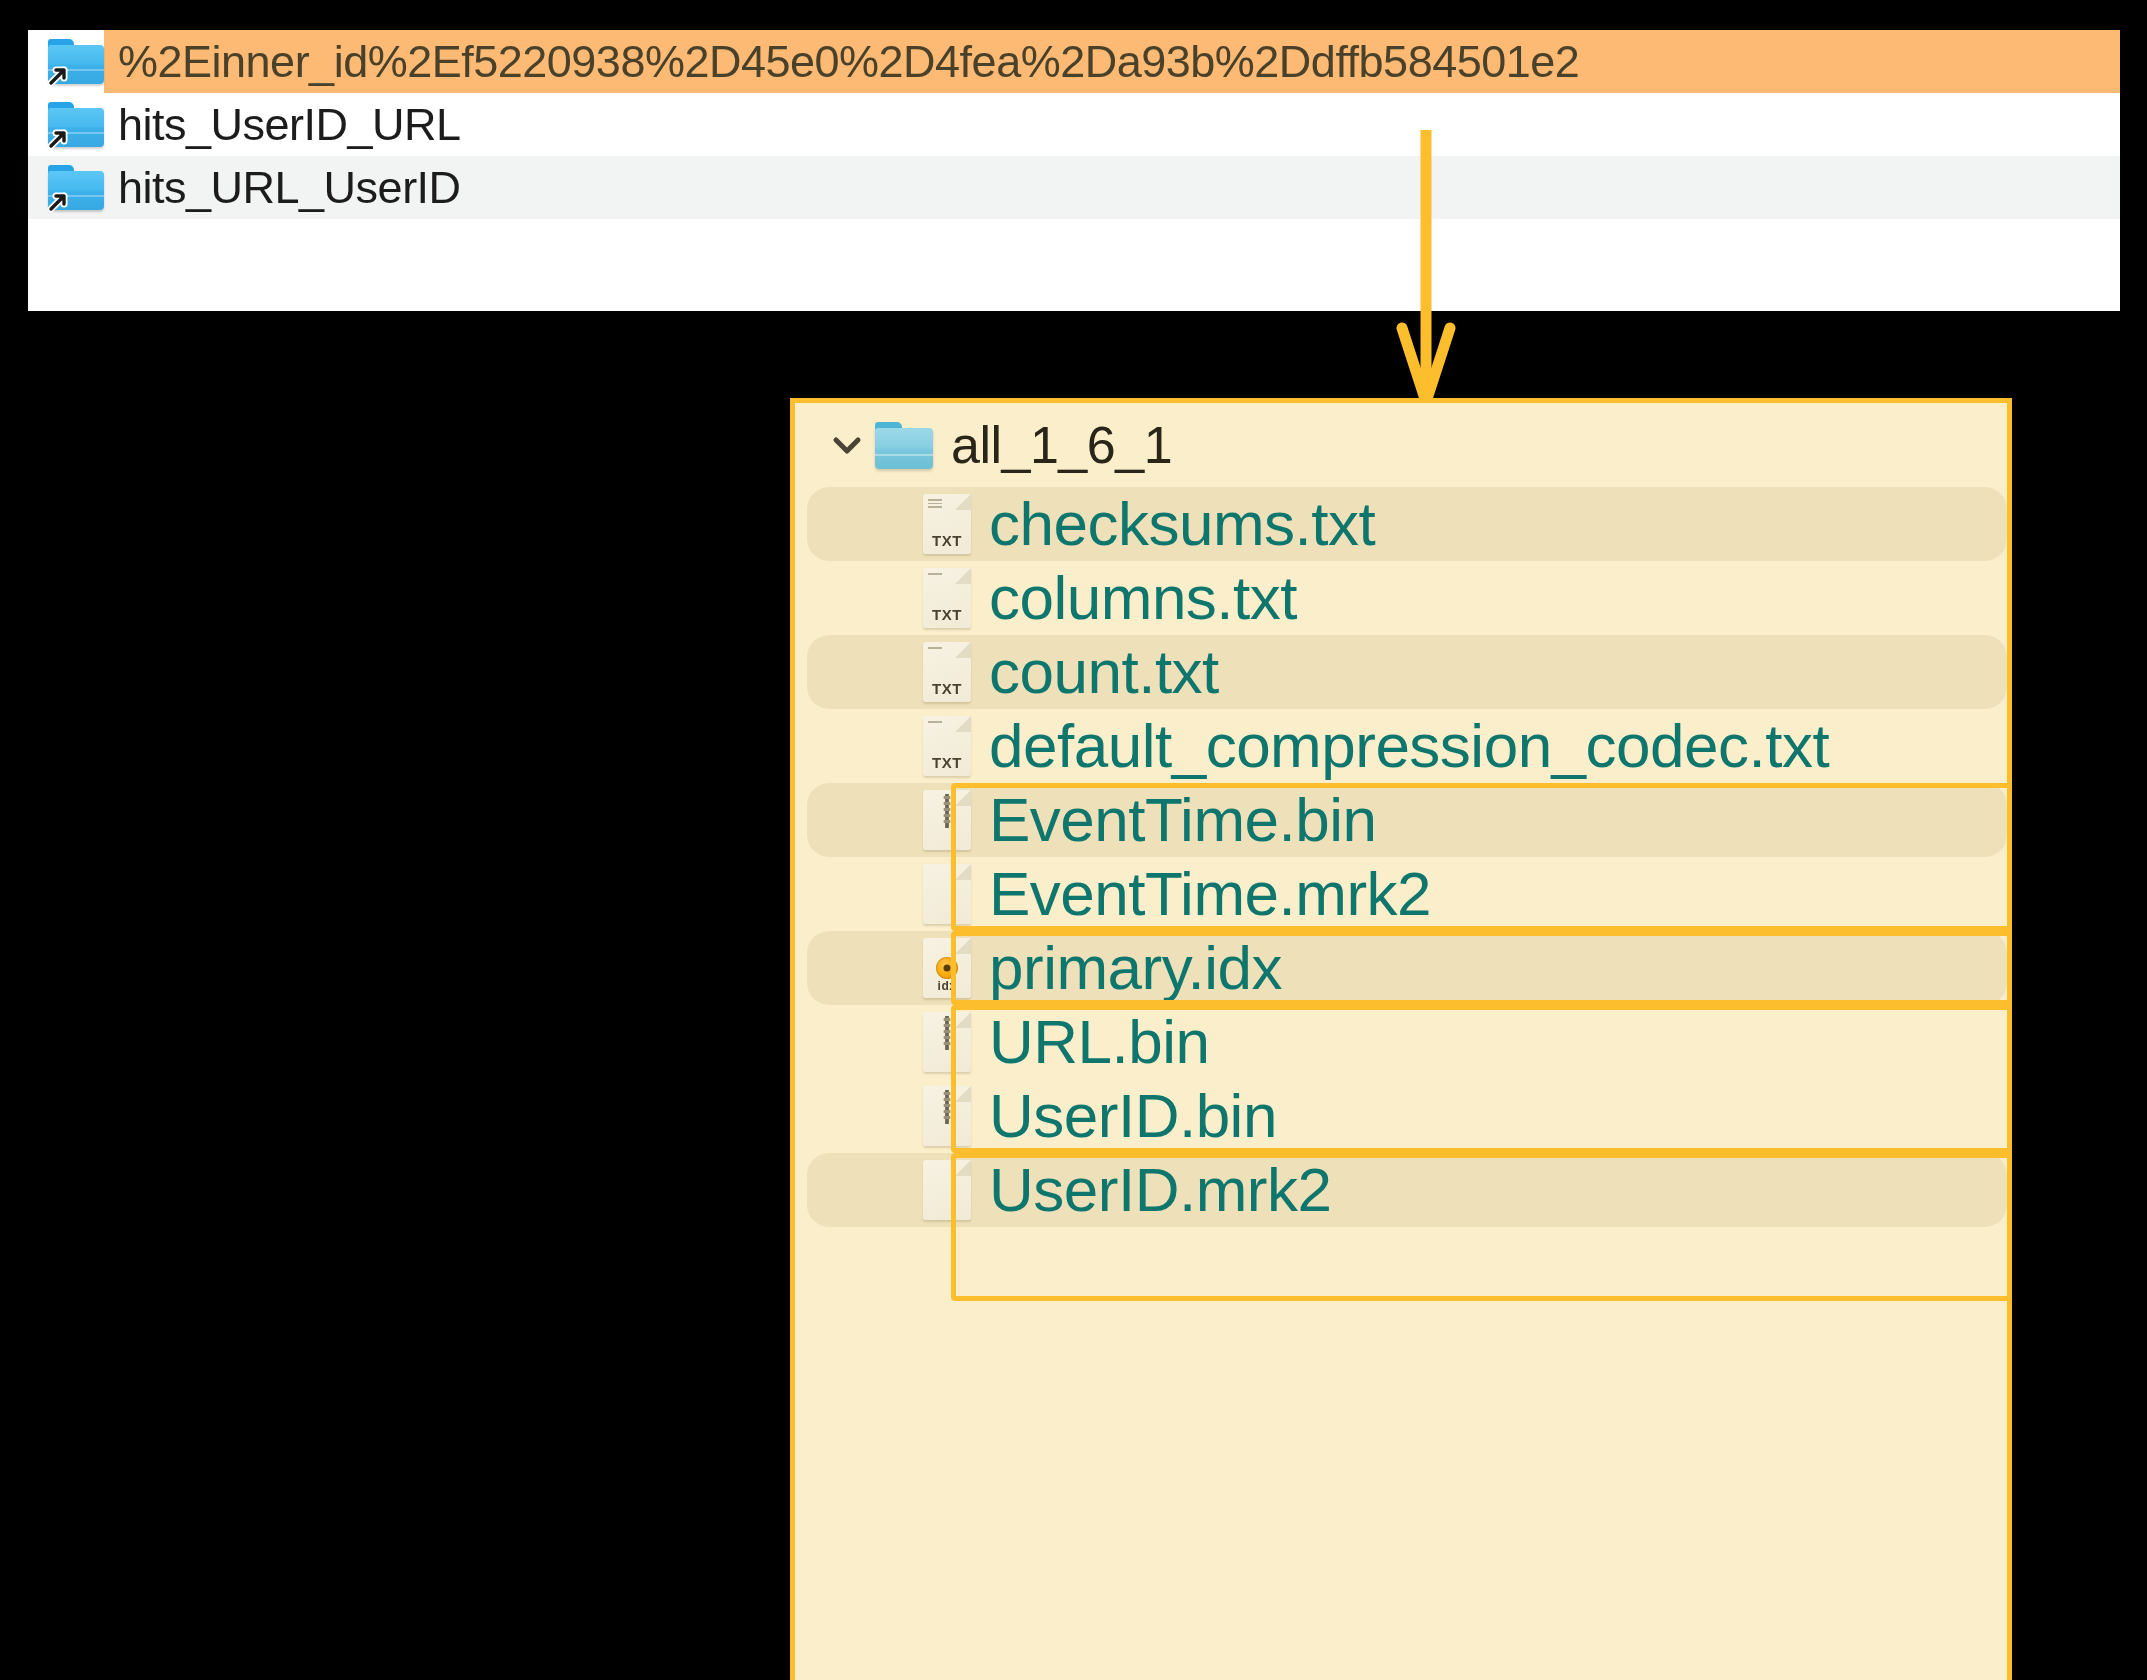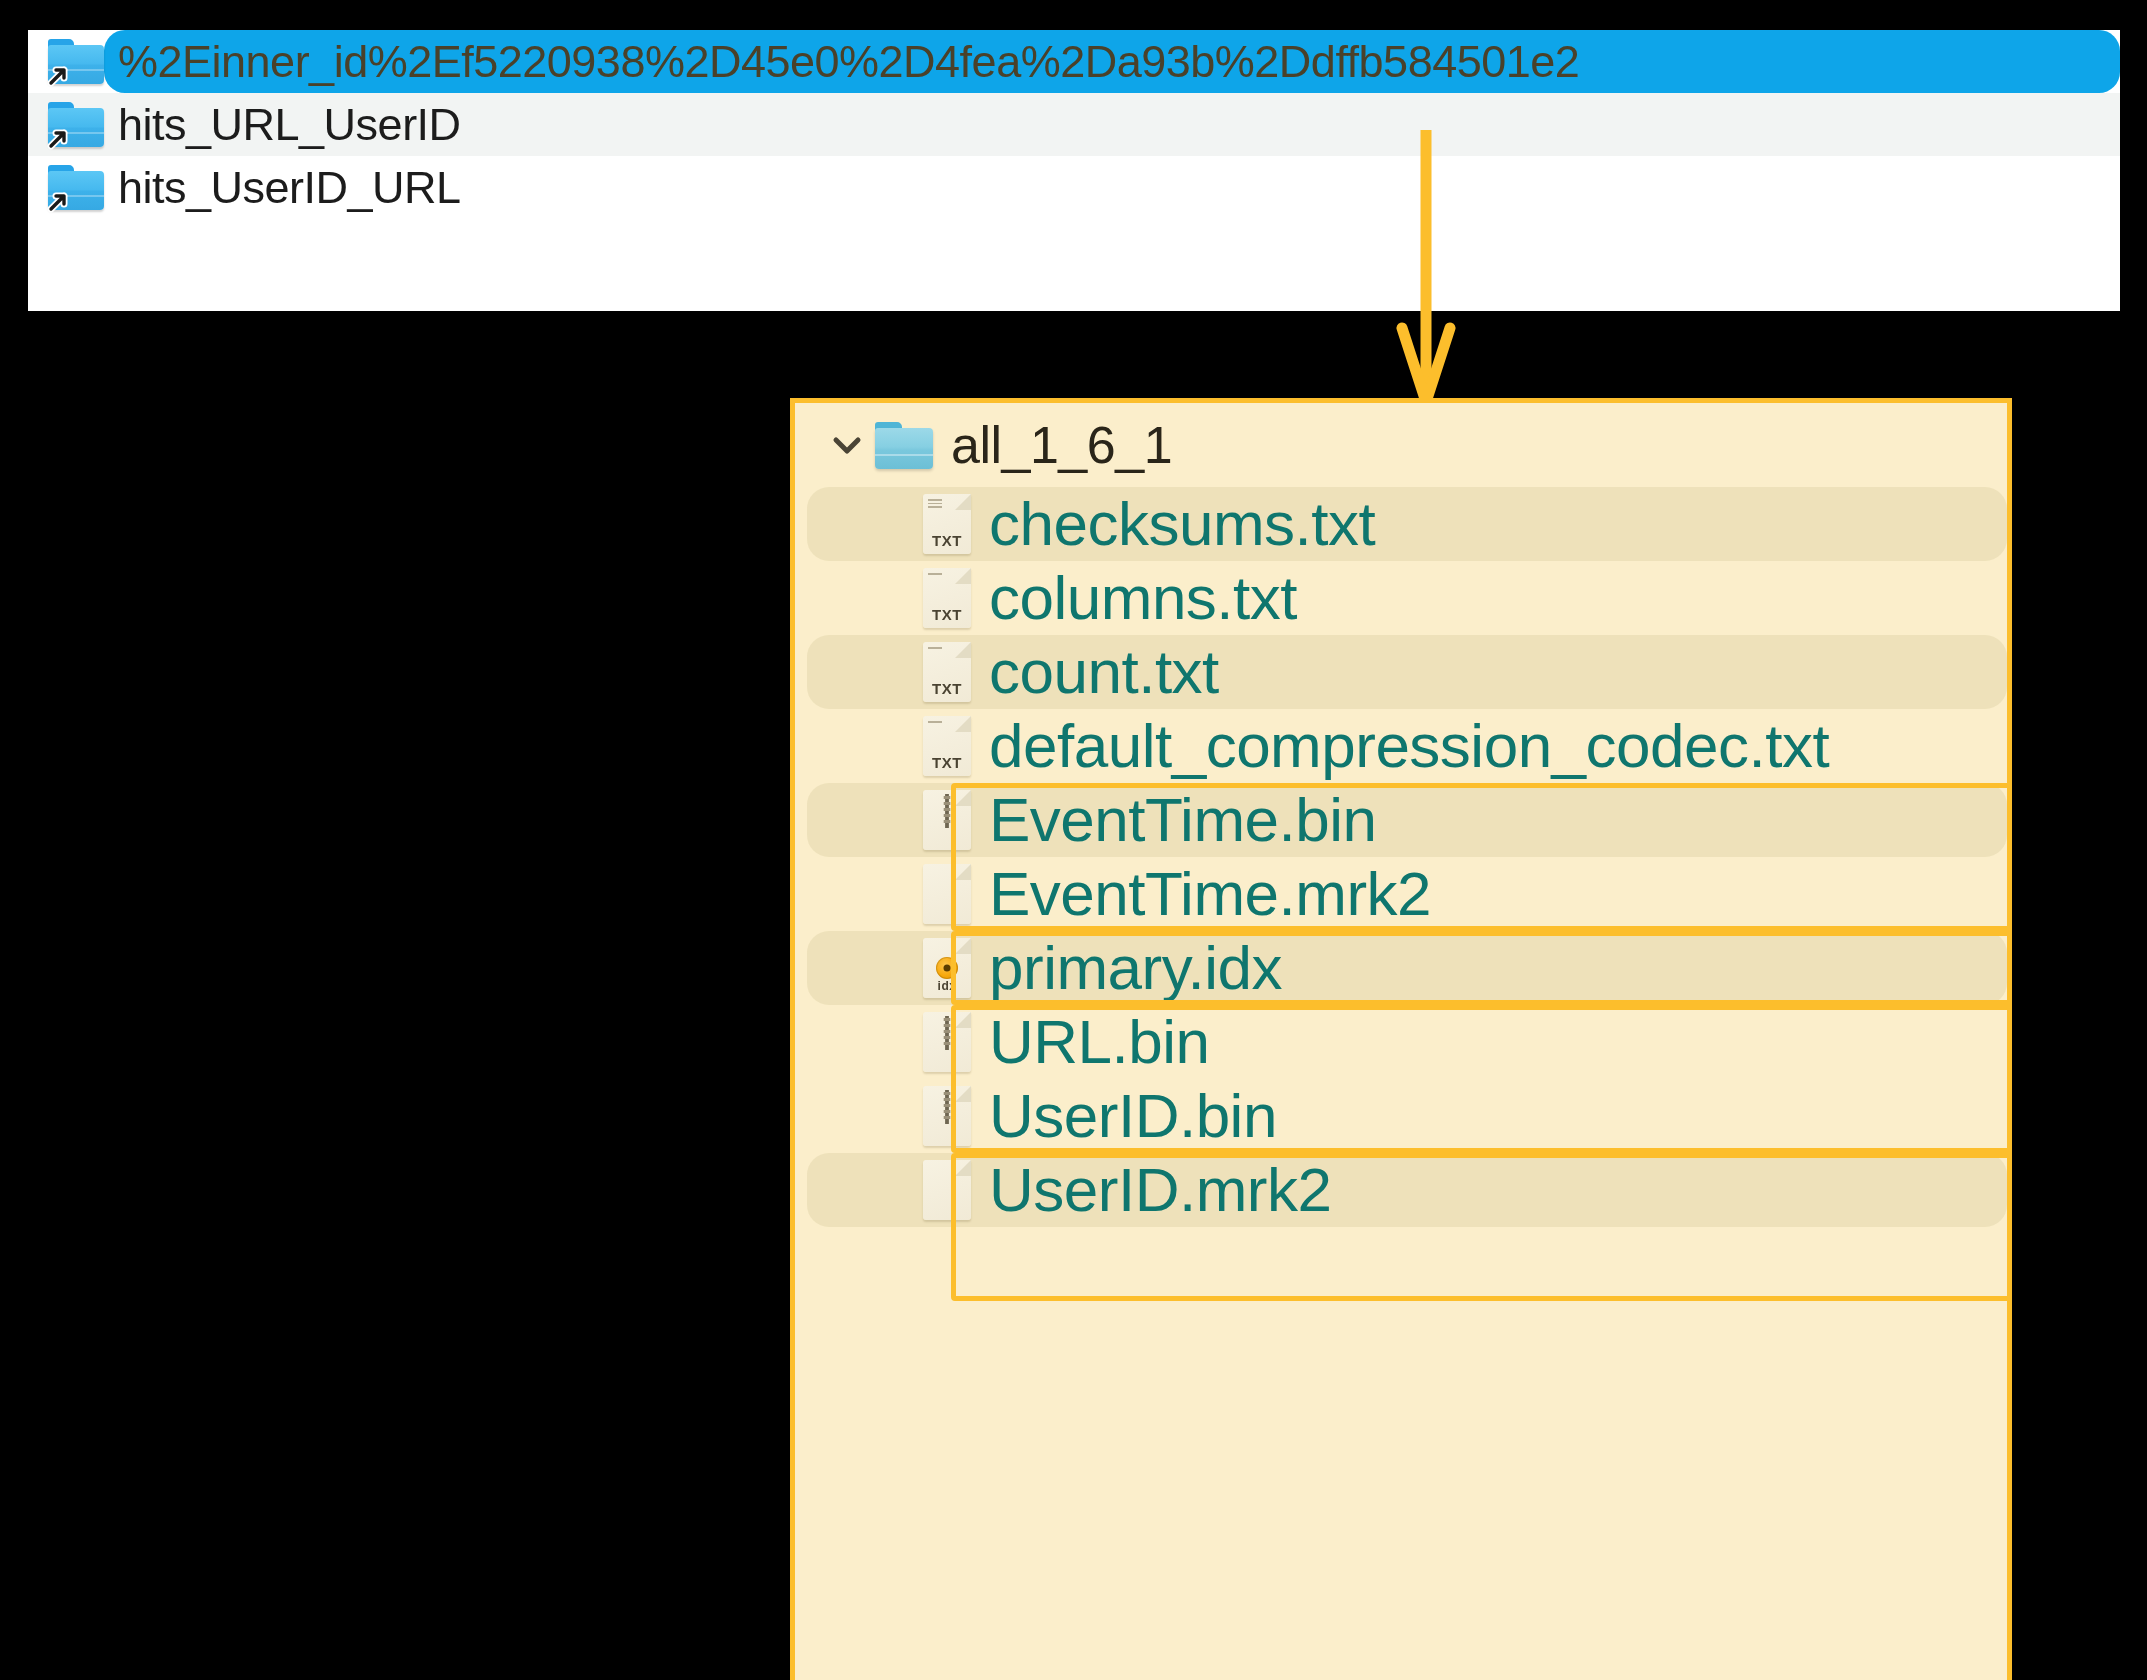--- a/index.html
+++ b/index.html
@@ -28,21 +28,21 @@
   }
   .sym-row.r0 { background: #ffffff; }
   .sym-row.r1 { background: #f2f4f3; }
   .sym-row.r2 { background: #ffffff; }
   .sym-row .hl {
     display: flex; align-items: center;
     height: 63px;
     flex: 1 1 auto;
     min-width: 0;
   }
-  .sym-row.r0 .hl { background: #0ea5e9; border-radius: 21px; }
+  .sym-row.r0 .hl { background: #fdba74; }
   .sym-row.r1 .hl { background: #f2f4f3; }
   .sym-row.r2 .hl { background: #ffffff; }
 
   .sym-name {
     font-size: 45px;
     line-height: 63px;
     letter-spacing: -0.5px;
     color: #1c1c1c;
     padding-left: 14px;
   }
@@ -223,48 +223,48 @@
         <svg class="alias" viewBox="0 0 26 26">
           <path d="M5 21 L18 8 M18 8 L18 16 M18 8 L10 8" stroke="#ffffff" stroke-width="7" fill="none" stroke-linecap="round" stroke-linejoin="round"></path>
           <path d="M5 21 L18 8 M18 8 L18 16 M18 8 L10 8" stroke="#1a1a1a" stroke-width="3.4" fill="none" stroke-linecap="round" stroke-linejoin="round"></path>
         </svg>
       </span>
       <span class="hl">
         <span class="sym-name">%2Einner_id%2Ef5220938%2D45e0%2D4fea%2Da93b%2Ddffb584501e2</span>
       </span>
     </div>
 
+    <div class="sym-row r2">
+      <span class="folder-ico">
+        <span class="tab"></span>
+          <span class="body"></span>
+        <svg class="alias" viewBox="0 0 26 26">
+          <path d="M5 21 L18 8 M18 8 L18 16 M18 8 L10 8" stroke="#ffffff" stroke-width="7" fill="none" stroke-linecap="round" stroke-linejoin="round"></path>
+          <path d="M5 21 L18 8 M18 8 L18 16 M18 8 L10 8" stroke="#1a1a1a" stroke-width="3.4" fill="none" stroke-linecap="round" stroke-linejoin="round"></path>
+        </svg>
+      </span>
+      <span class="hl">
+        <span class="sym-name">hits_UserID_URL</span>
+      </span>
+    </div>
+
     <div class="sym-row r1">
       <span class="folder-ico">
         <span class="tab"></span>
           <span class="body"></span>
         <svg class="alias" viewBox="0 0 26 26">
           <path d="M5 21 L18 8 M18 8 L18 16 M18 8 L10 8" stroke="#ffffff" stroke-width="7" fill="none" stroke-linecap="round" stroke-linejoin="round"></path>
           <path d="M5 21 L18 8 M18 8 L18 16 M18 8 L10 8" stroke="#1a1a1a" stroke-width="3.4" fill="none" stroke-linecap="round" stroke-linejoin="round"></path>
         </svg>
       </span>
       <span class="hl">
         <span class="sym-name">hits_URL_UserID</span>
       </span>
     </div>
 
-    <div class="sym-row r2">
-      <span class="folder-ico">
-        <span class="tab"></span>
-          <span class="body"></span>
-        <svg class="alias" viewBox="0 0 26 26">
-          <path d="M5 21 L18 8 M18 8 L18 16 M18 8 L10 8" stroke="#ffffff" stroke-width="7" fill="none" stroke-linecap="round" stroke-linejoin="round"></path>
-          <path d="M5 21 L18 8 M18 8 L18 16 M18 8 L10 8" stroke="#1a1a1a" stroke-width="3.4" fill="none" stroke-linecap="round" stroke-linejoin="round"></path>
-        </svg>
-      </span>
-      <span class="hl">
-        <span class="sym-name">hits_UserID_URL</span>
-      </span>
-    </div>
-
   </div>
 
   <svg id="flow-arrow" viewBox="0 0 100 300">
     <line x1="46" y1="10" x2="46" y2="272" stroke="#FCBE2C" stroke-width="11"></line>
     <path d="M22 208 L46 282 L70 208" fill="none" stroke="#FCBE2C" stroke-width="11" stroke-linecap="round" stroke-linejoin="miter"></path>
   </svg>
 
   <div id="tree-panel">
     <div id="tree-inner">
 

